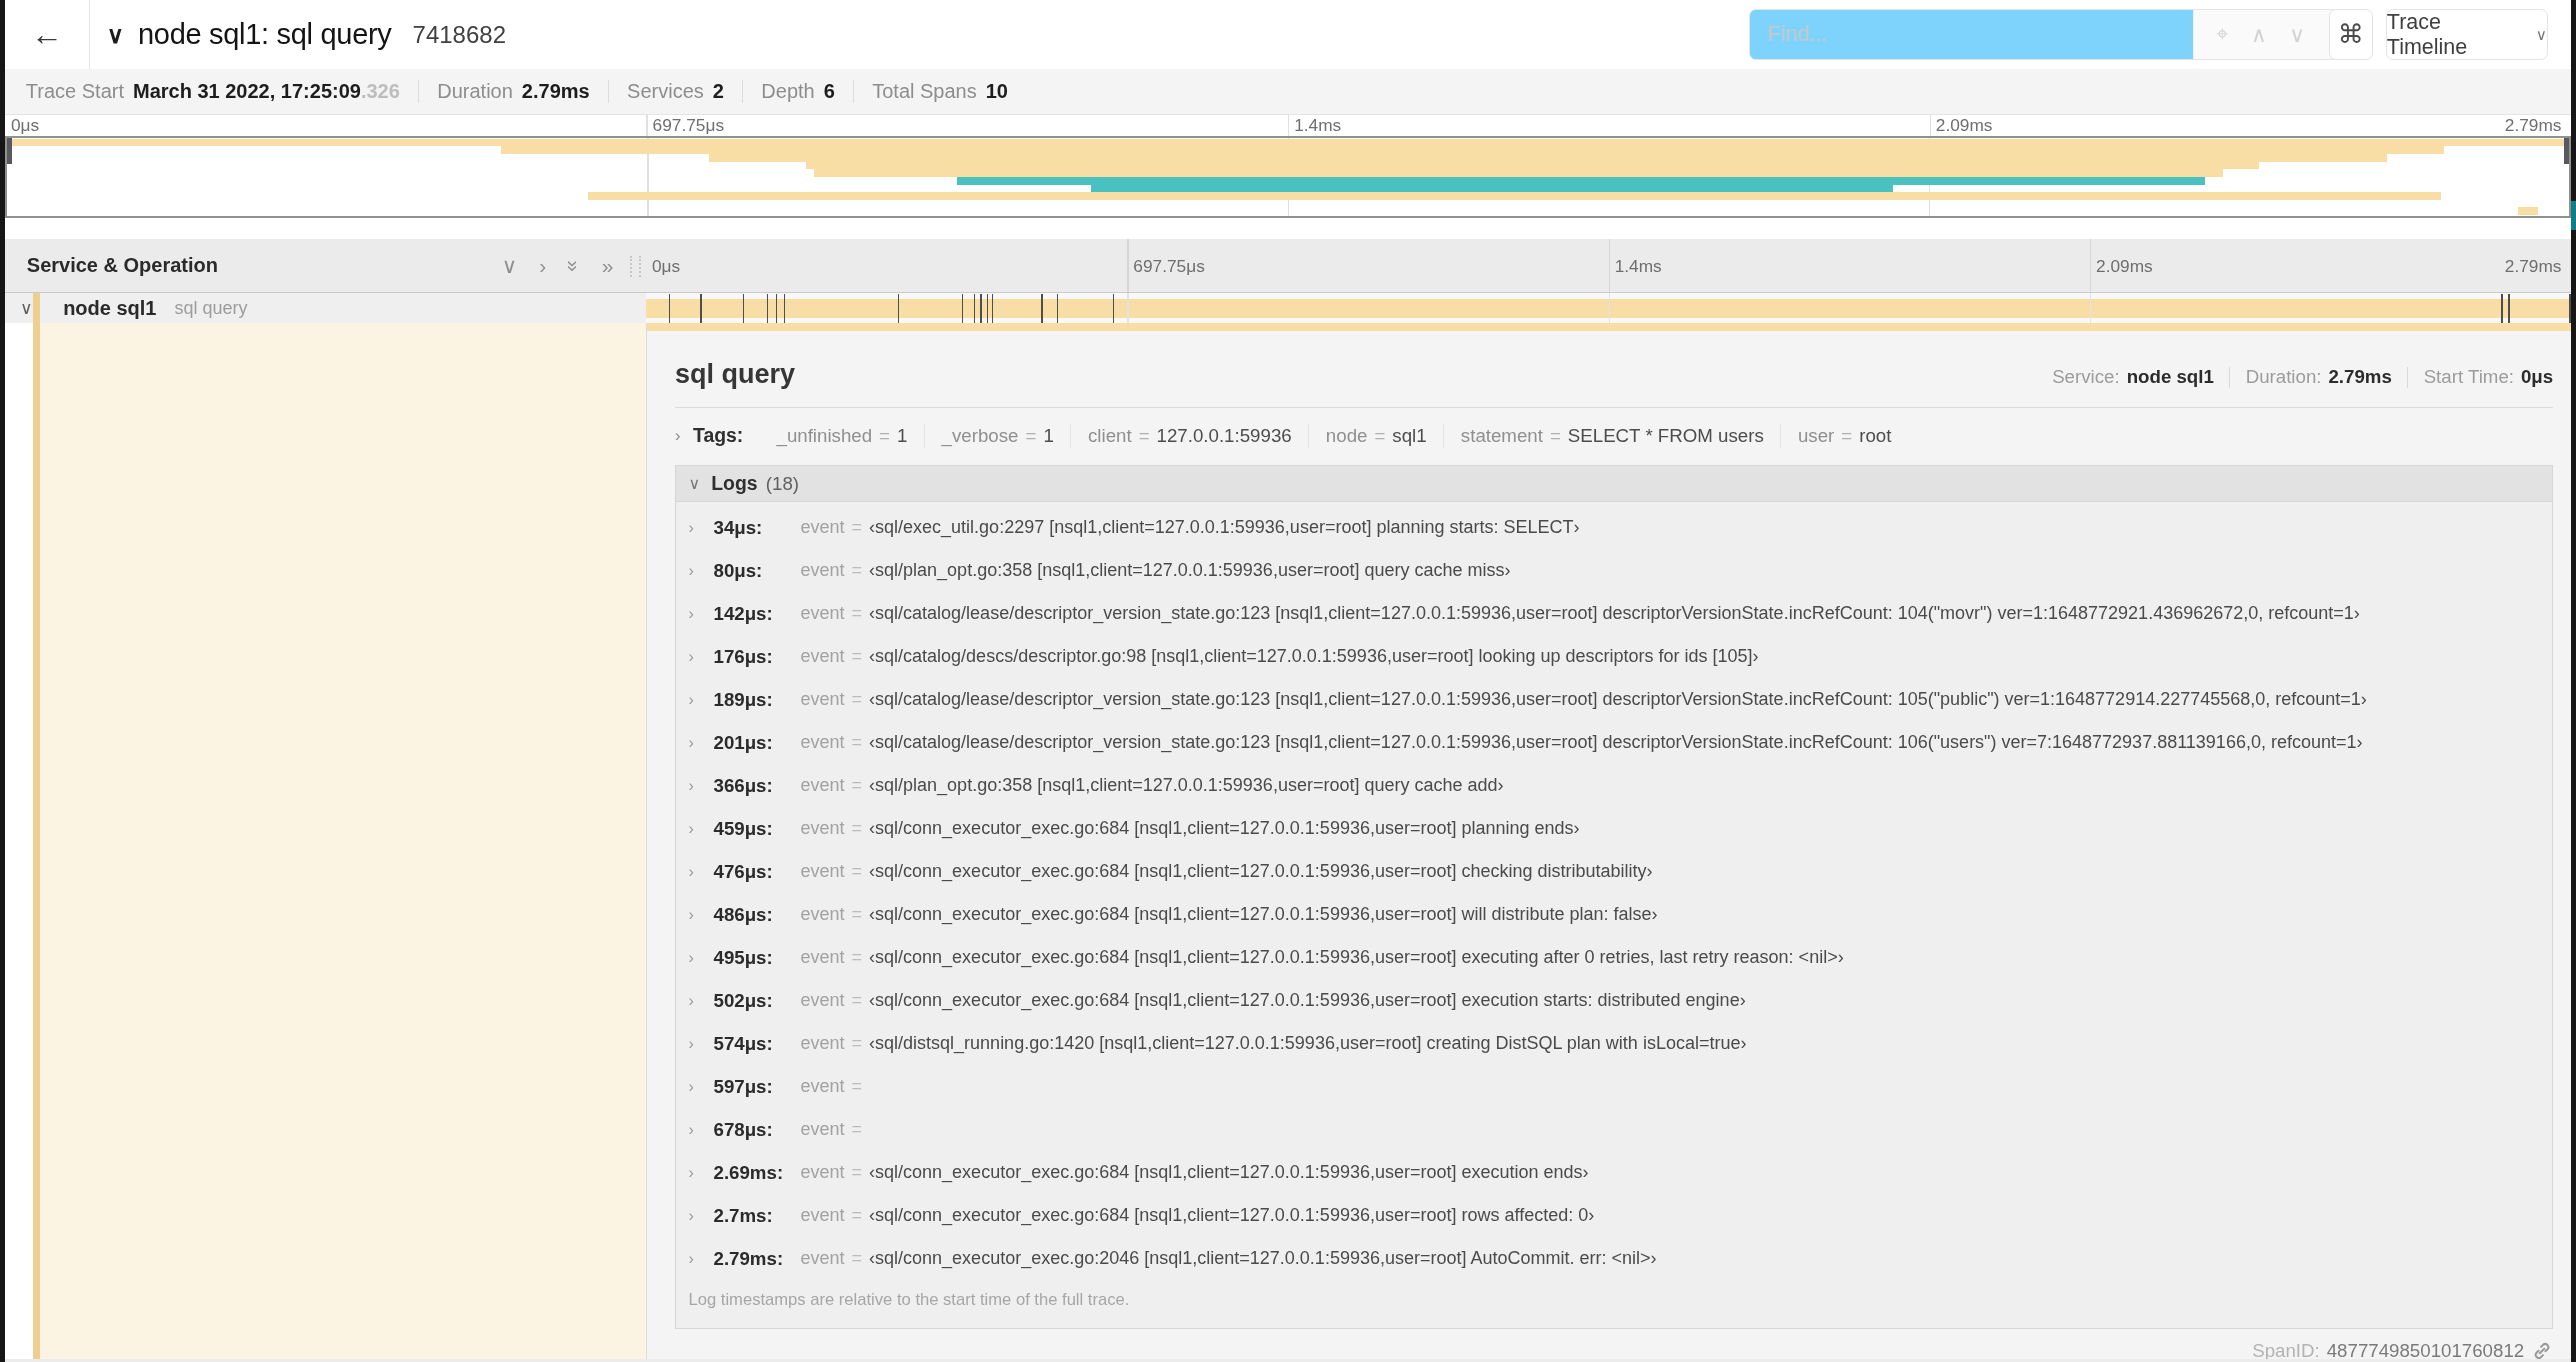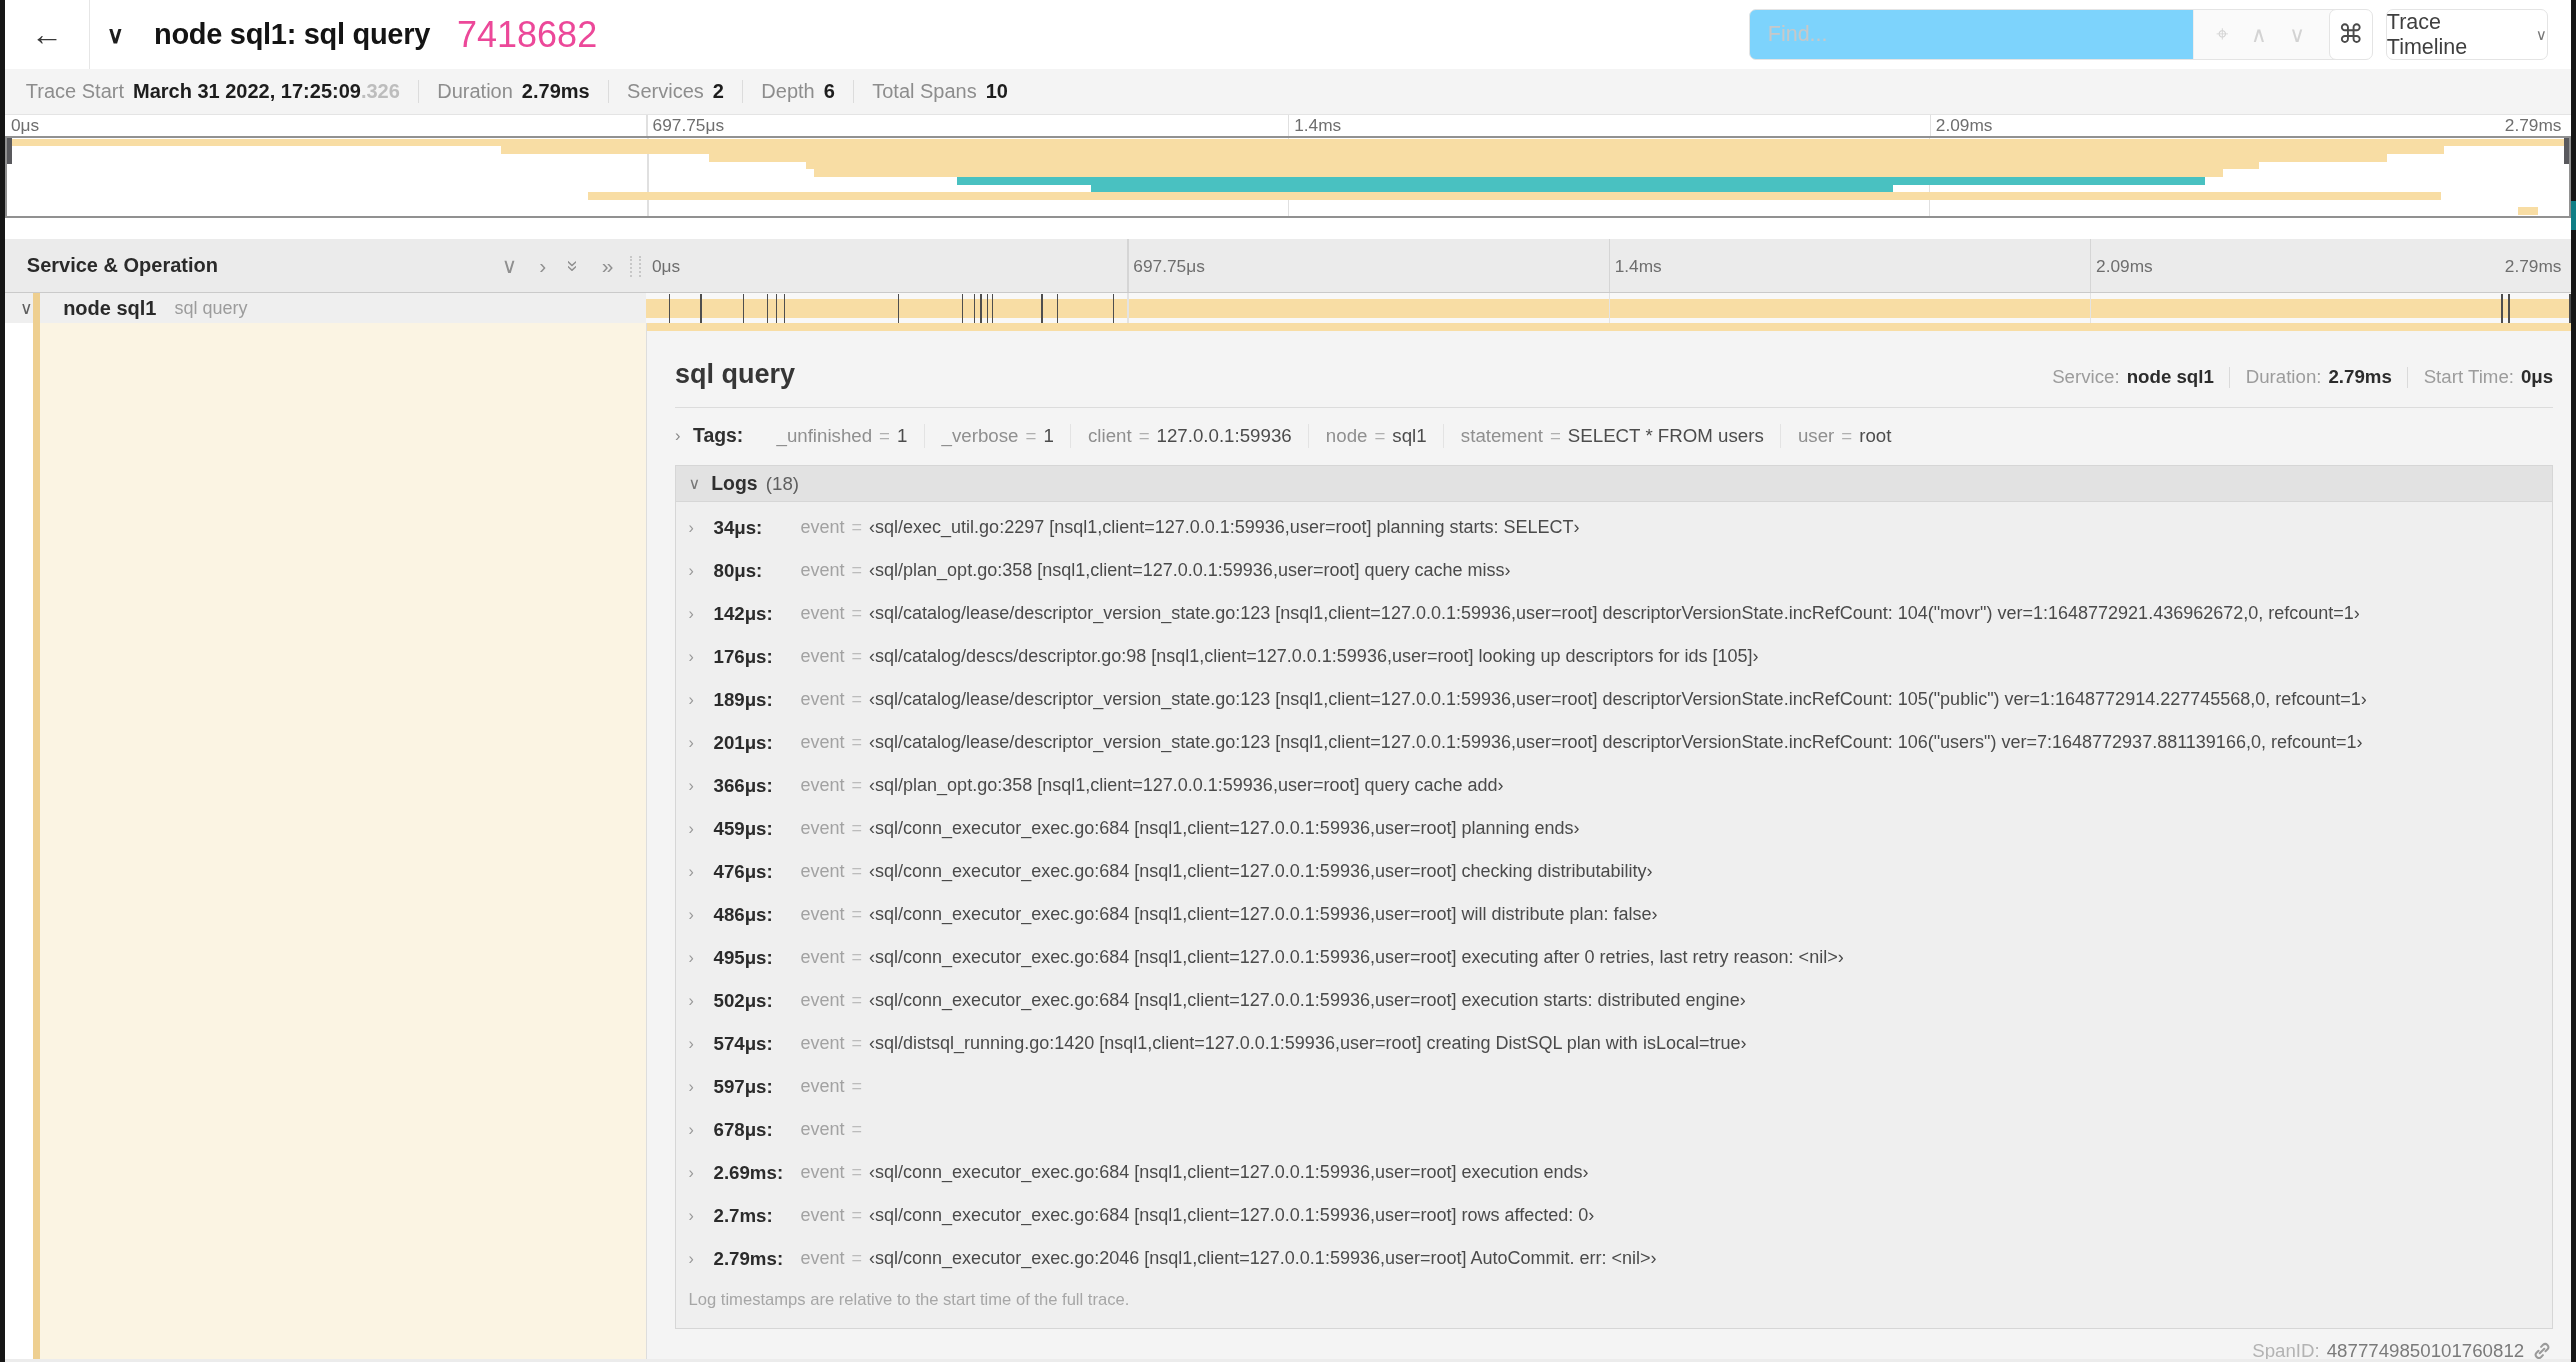--- a/index.html
+++ b/index.html
@@ -12,22 +12,22 @@
   .edge{position:absolute;top:0;bottom:0;width:4.8px;background:#161616;z-index:90}
   .edge.left{left:0}.edge.right{right:0}
   .edge .teal-seg{position:absolute;top:201px;height:29px;left:0;right:0;background:#0f7e86}
 
   
   .topbar{position:absolute;left:4.8px;right:4.8px;top:0;height:69px;background:#fff}
   .back-btn{position:absolute;left:0;top:0;width:84px;height:69px;border-right:1.4px solid #e6e6e6;
             display:flex;align-items:center;justify-content:center;font-size:32px;color:#3a3a3a;cursor:pointer}
   .title-wrap{position:absolute;left:102px;top:0;height:69px;display:flex;align-items:center}
   .title-chevron{font-size:23.5px;color:#1d1d1d;font-weight:700;margin-right:14px;cursor:pointer}
-  .page-title{font-size:29px;font-weight:700;color:#141414;margin:16px;letter-spacing:-0.3px}
-  .trace-id{font-size:36px;color:#ec4899;margin-left:11px}
+  .page-title{font-size:29px;font-weight:400;color:#141414;margin:0;letter-spacing:-0.3px}
+  .trace-id{font-size:24px;color:#404040;margin-left:21px}
   .find-group{position:absolute;left:1744px;top:9px;width:615px;height:51px;border:1.4px solid #e4e4e4;
               border-radius:7px;background:#7dd3fc;display:flex;overflow:hidden;box-sizing:border-box}
   .find-input{flex:1;border:none;outline:none;padding:0 18px;font-size:21.5px;color:#444;
               font-family:inherit;background:transparent}
   .find-input::placeholder{color:#c8c8c8}
   .find-icons{width:169px;background:#fafafa;border-left:1.4px solid #eeeeee;display:flex;
               align-items:center;justify-content:space-evenly;font-size:21.5px;color:#d3d3d3}
   .find-icons span{cursor:pointer}
   .cmd-btn{position:absolute;left:2324px;top:9px;width:44px;height:51px;border:1.4px solid #e4e4e4;
            border-radius:7px;display:flex;align-items:center;justify-content:center;font-size:26px;

